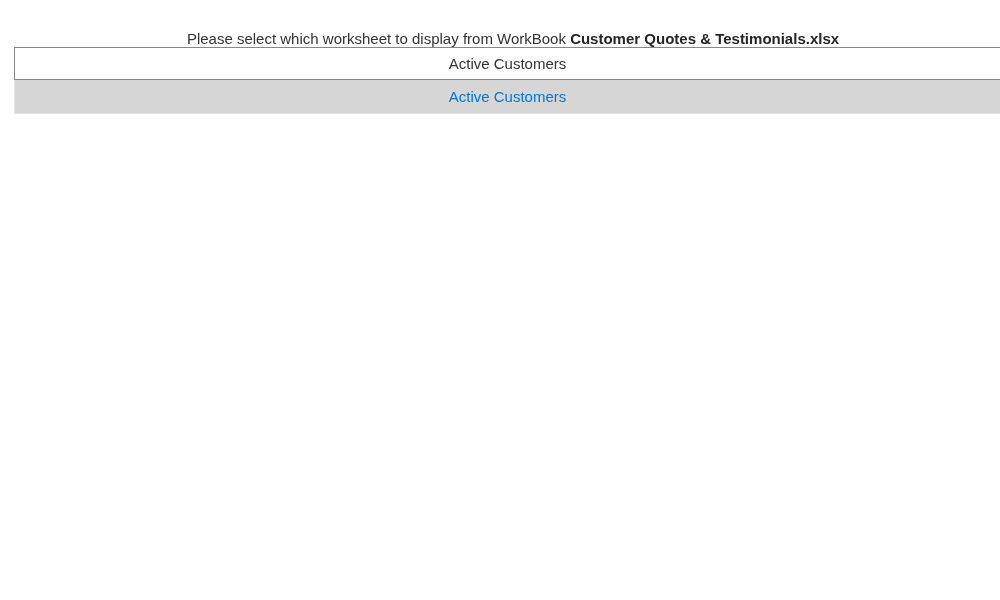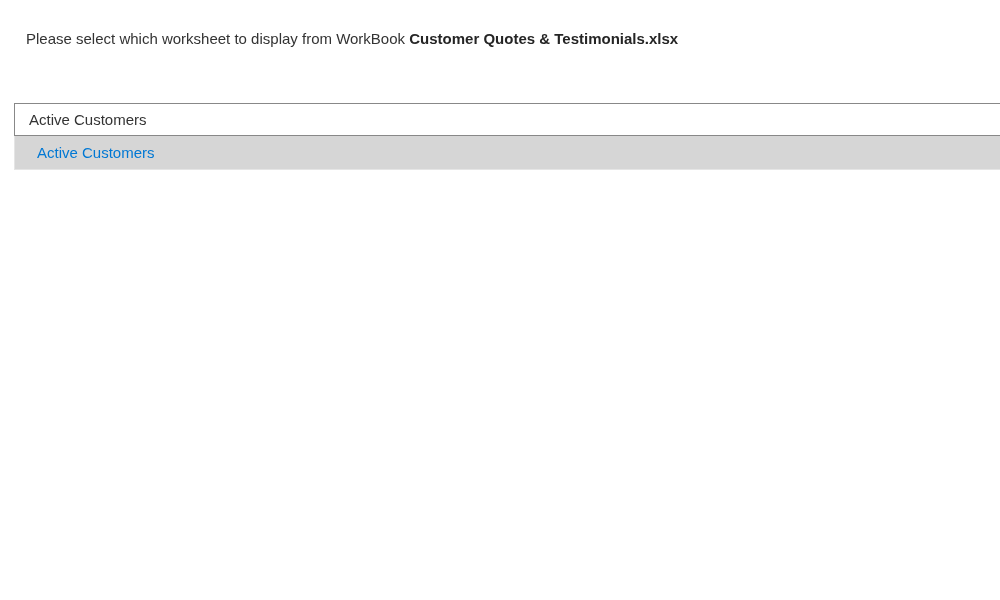--- a/index.html
+++ b/index.html
@@ -1,38 +1,38 @@
 <!DOCTYPE html>
 <html><head>
   <meta charset="utf-8">
   <style>
     * {
       margin: 0;
       padding: 0;
       box-sizing: border-box;
+      text-align: center;
     }
     body {
       font-family: "Segoe UI", -apple-system, BlinkMacSystemFont, sans-serif;
       background: #ffffff;
       width: 1000px;
       height: 600px;
       overflow: hidden;
     }
     .prompt {
       padding: 30px 0 0 26px;
       font-size: 15px;
       color: #333333;
       font-weight: 400;
     }
     .prompt .filename {
       font-weight: 600;
       color: #252525;
     }
     .dropdown-container {
-      margin-top: 56px;
       margin-left: 14px;
     }
     .dropdown-selected {
       border: 1px solid #888888;
       border-right: none;
       padding: 7px 14px;
       font-size: 15px;
       color: #333333;
       background: #ffffff;
       cursor: pointer;

